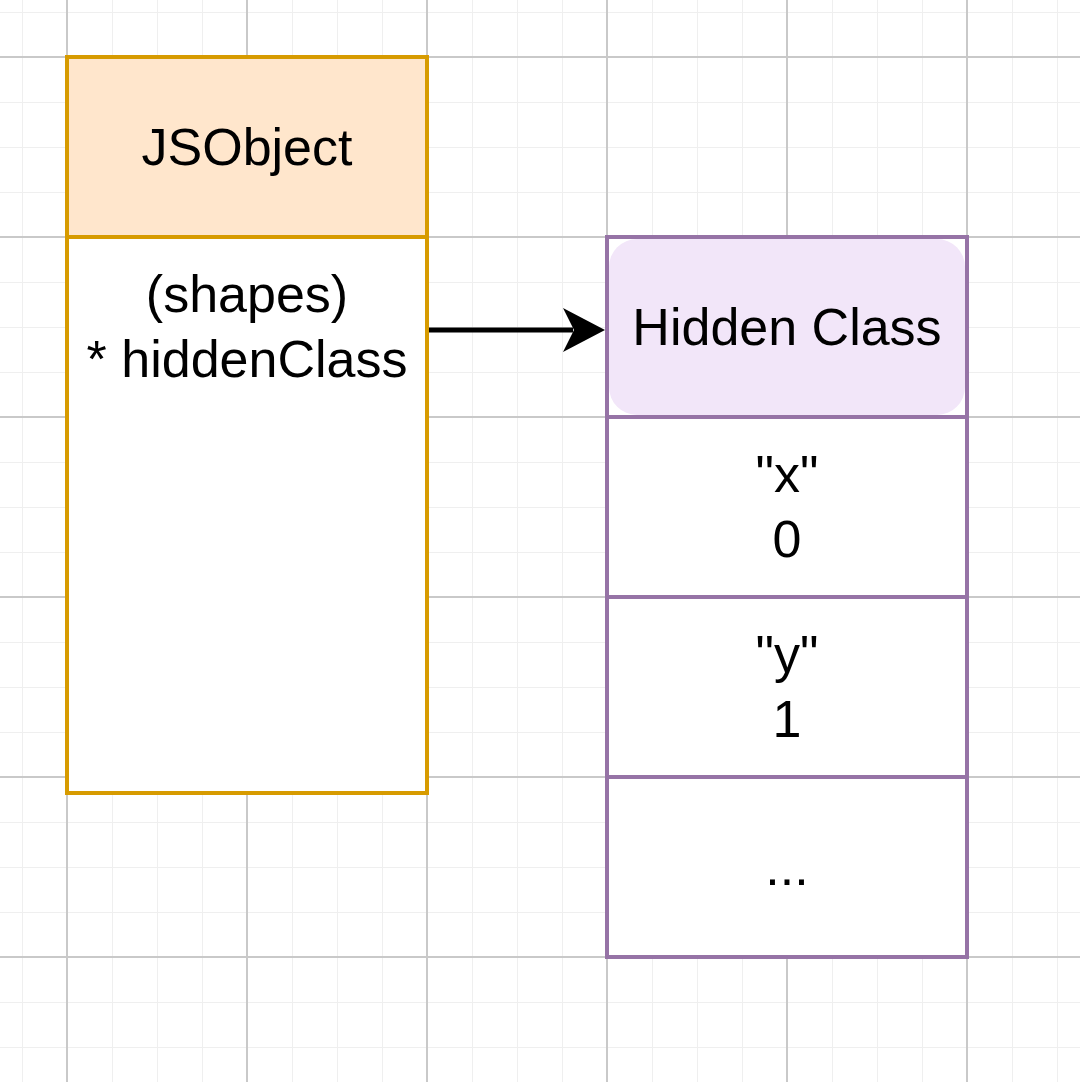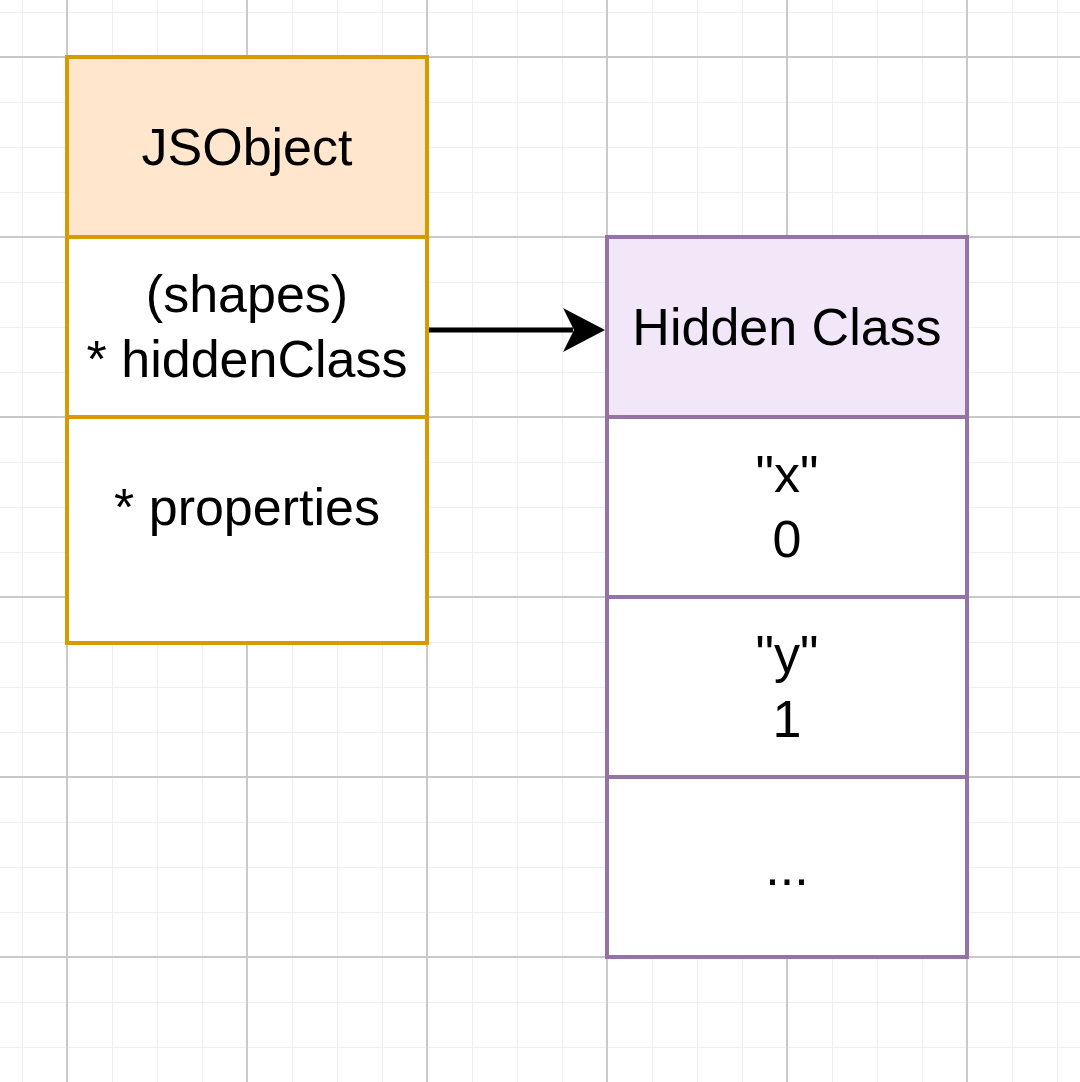--- a/index.html
+++ b/index.html
@@ -28,21 +28,21 @@
     position: absolute;
     display: flex;
     flex-direction: column;
     box-sizing: border-box;
     background: #ffffff;
   }
   .box.left {
     left: 65px;
     top: 55px;
     width: 364px;
-    height: 590px;
+    height: 740px;
     border: 4px solid var(--orange-border);
   }
   .box.right {
     left: 605px;
     top: 235px;
     width: 364px;
     height: 724px;
     border: 4px solid var(--purple-border);
   }
 
@@ -55,21 +55,21 @@
     justify-content: center;
     text-align: center;
     font-size: 52px;
     line-height: 1.25;
     background: #ffffff;
   }
   .cell.first { height: 176px; }
   .box.left  .cell + .cell { border-top: 4px solid var(--orange-border); }
   .box.right .cell + .cell { border-top: 4px solid var(--purple-border); }
   .cell.header-orange { background: var(--orange-fill); }
-  .cell.header-purple { background: var(--purple-fill); }
+  .cell.header-purple { background: var(--purple-fill); border-radius: 28px; }
 
   .line:empty { display: none; }
   .line { display: block; }
 
   .arrow-svg {
     position: absolute;
     left: 429px;
     top: 300px;
     width: 176px;
     height: 60px;
@@ -80,24 +80,20 @@
 
 <div class="canvas">
 
   <div class="box left">
     <div class="cell first header-orange">
       <span class="line">JSObject</span>
     </div>
     <div class="cell">
       <span class="line">(shapes)</span>
       <span class="line">* hiddenClass</span>
-    </div>
-    <div class="cell">
-      <span class="line">* properties</span>
-
     </div>
   </div>
 
   <svg class="arrow-svg" viewBox="0 0 176 60" xmlns="http://www.w3.org/2000/svg">
     <line x1="0" y1="30" x2="144" y2="30" stroke="#000000" stroke-width="5"></line>
     <path d="M 134 8 L 176 30 L 134 52 L 145 30 Z" fill="#000000"></path>
   </svg>
 
   <div class="box right">
     <div class="cell first header-purple">

